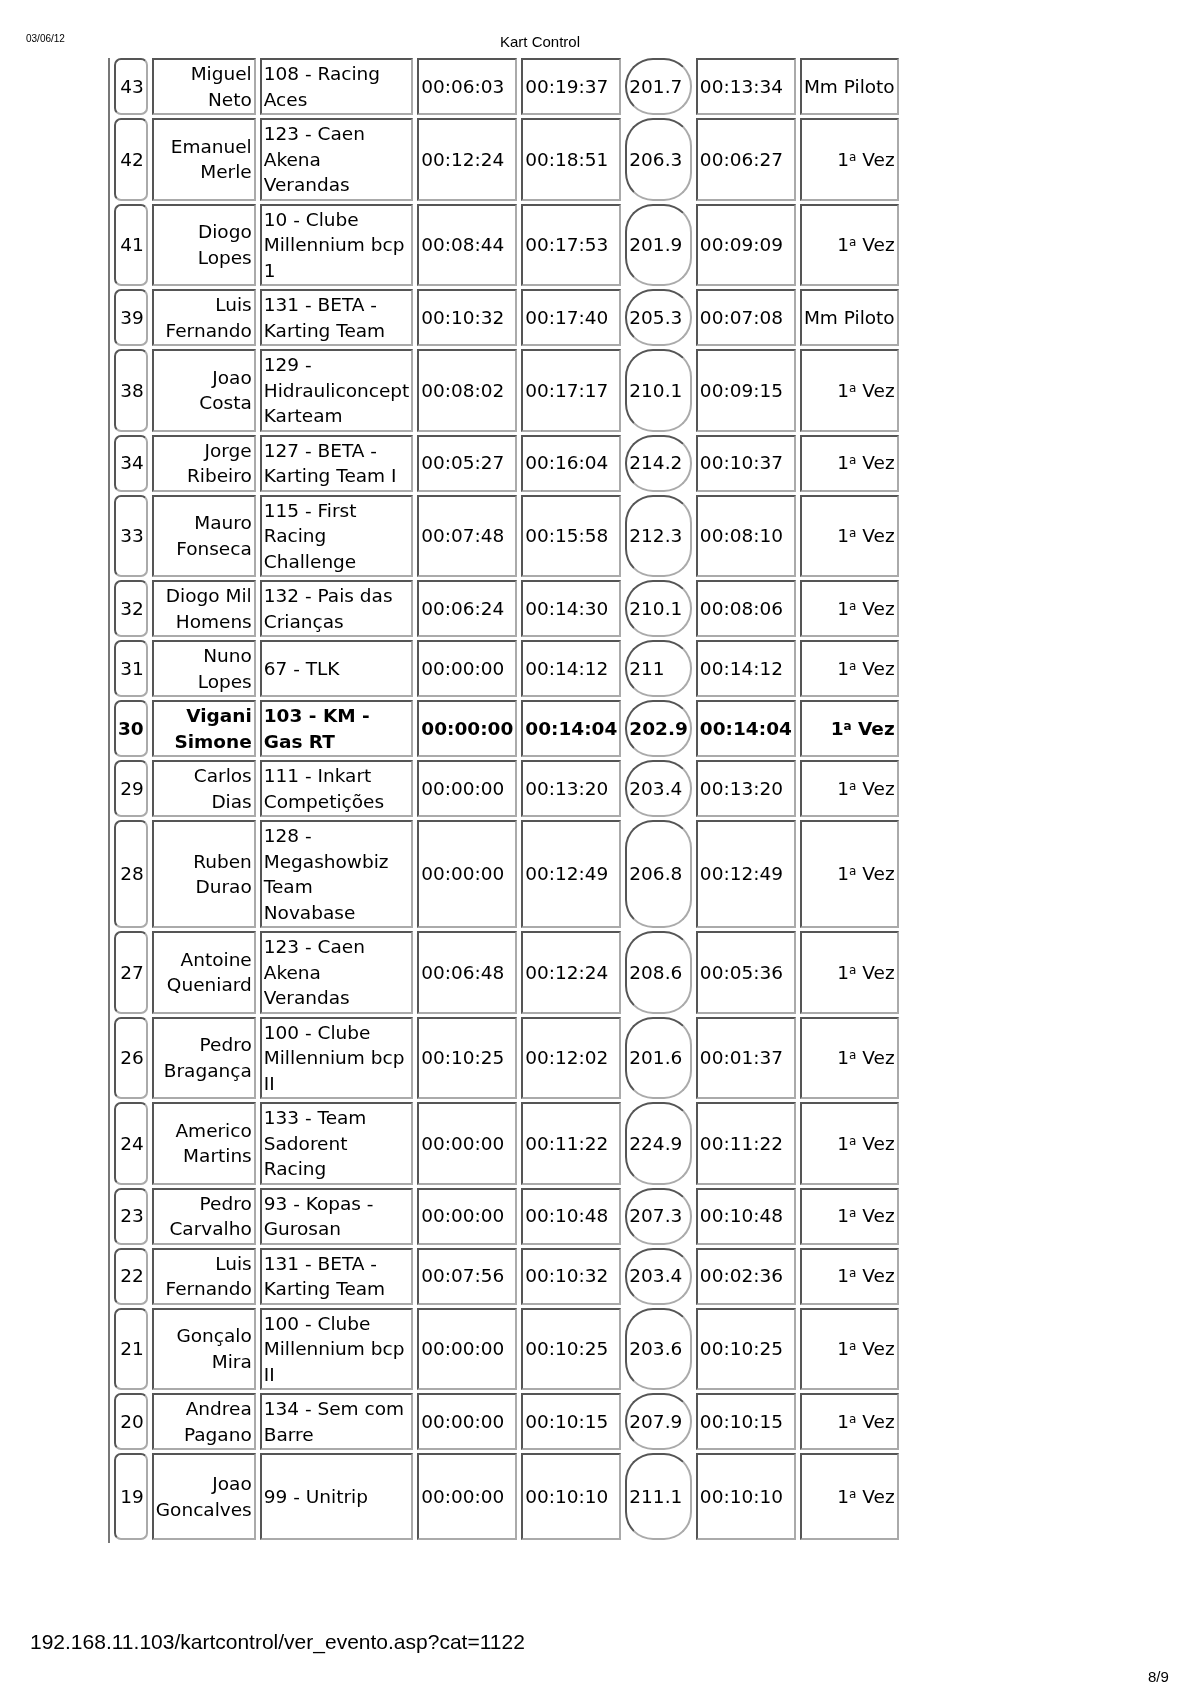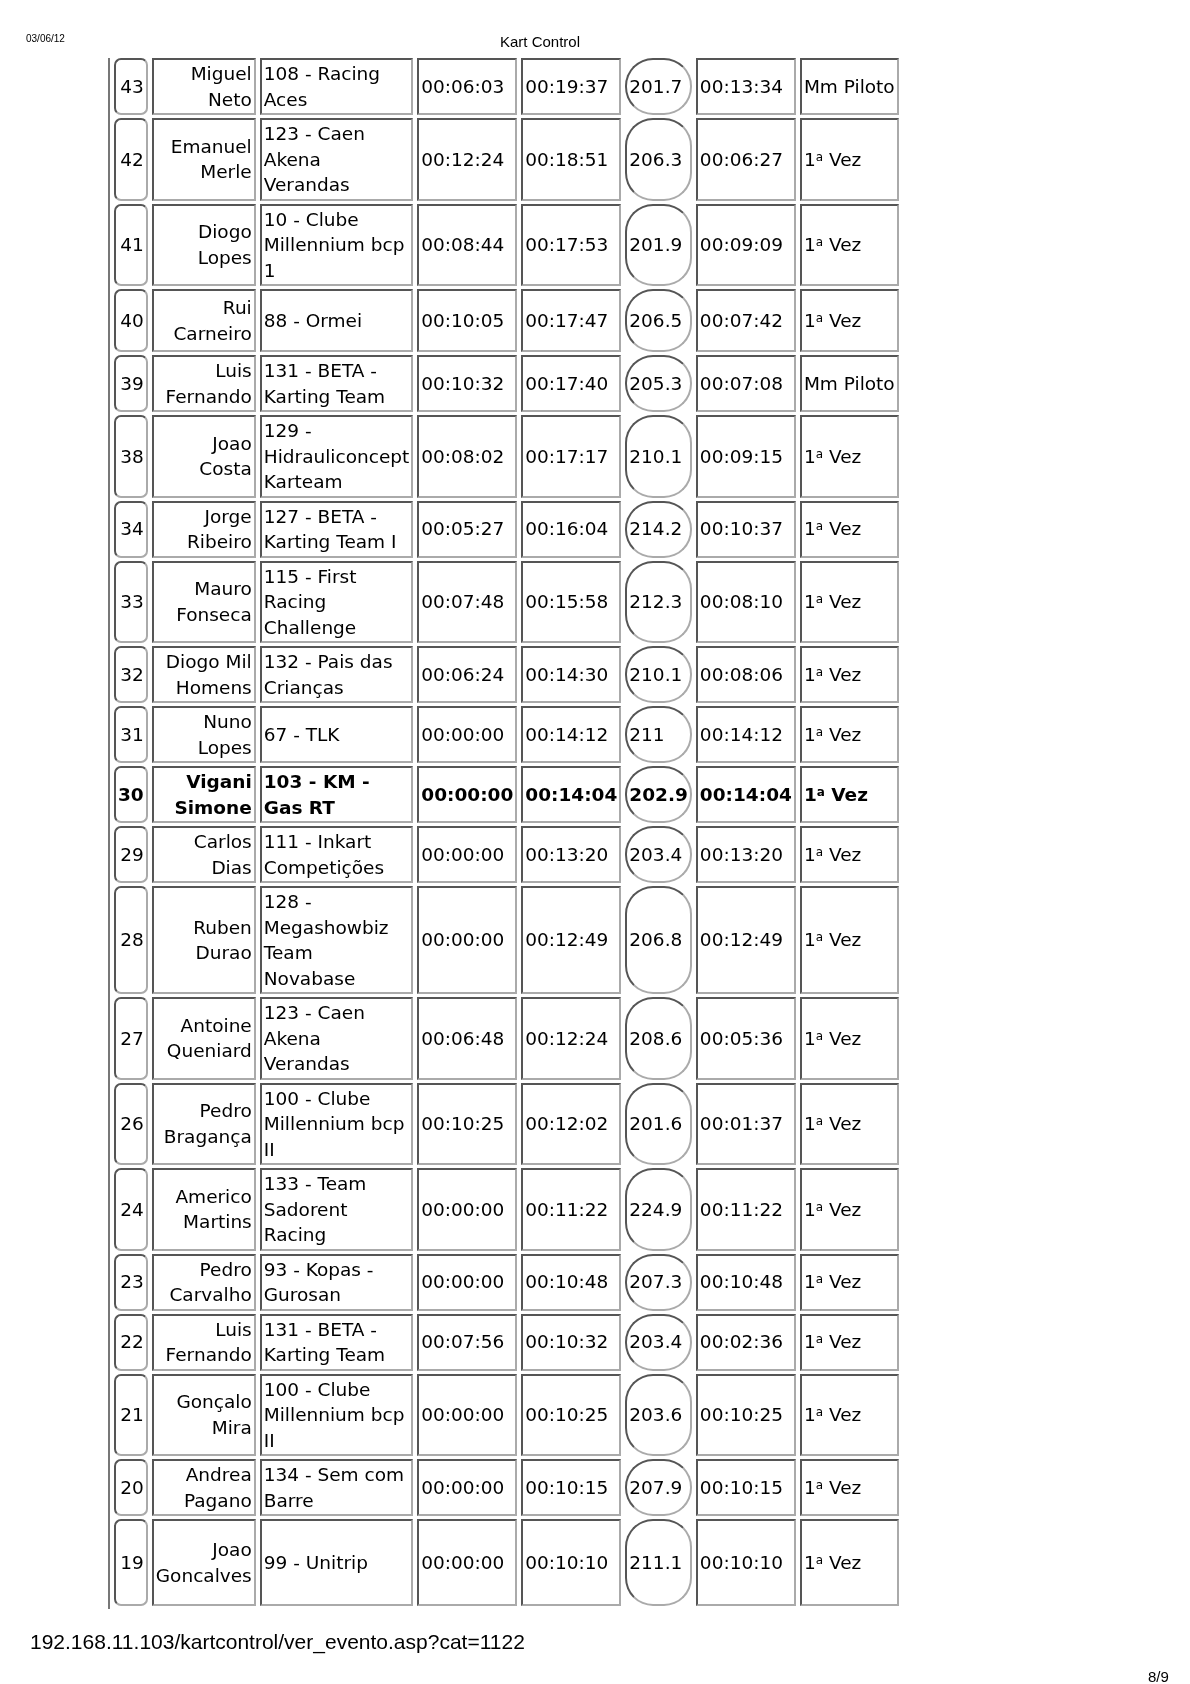--- a/index.html
+++ b/index.html
@@ -18,21 +18,21 @@
   }
   table.results td {
     border: 2px solid; border-color: #555 #aaa #aaa #555;
     padding: 1px 2px; vertical-align: middle; background: #fff;
   }
   td.pos { width: 50px; text-align: right; border-radius: 7px; }
   td.name { width: 108px; text-align: right; margin-top: 8px; }
   td.team { width: 134px; text-align: left; }
   td.t1, td.t2, td.t3 { width: 79px; text-align: left; white-space: nowrap; }
   td.spd { width: 49px; text-align: left; white-space: nowrap; border-radius: 28px; }
-  td.status { width: 82px; text-align: left; white-space: nowrap; }
+  td.status { width: 82px; text-align: right; white-space: nowrap; }
   td.light { width: 55px; text-align: center; padding: 0; }
   .led {
     display: inline-block; width: 40px; height: 40px; border-radius: 50%;
     background: radial-gradient(circle at 48% 42%, #7fe07f 0%, #2eb43a 22%, #138a22 55%, #0a4d12 80%, #062e0a 100%);
     box-shadow: 0 0 0 2px #6a6a6a, 0 0 0 3px #c8c8c8, 0 2px 3px rgba(0,0,0,0.45);
     vertical-align: middle;
   }
   sup.ord { font-size: 0.65em; vertical-align: 0.45em; line-height: 0; }
 </style>
 </head>
@@ -73,31 +73,20 @@
     <td class="name">Diogo Lopes</td>
     <td class="team">10 - Clube Millennium bcp 1</td>
     <td class="t1">00:08:44</td>
     <td class="t2">00:17:53</td>
     <td class="spd">201.9</td>
     <td class="t3">00:09:09</td>
     <td class="status">1<sup class="ord">a</sup> Vez</td>
     <td class="light"><span class="led"></span></td>
   </tr>
 
-  <tr style="height: 63px;">
-    <td class="pos">40</td>
-    <td class="name">Rui Carneiro</td>
-    <td class="team">88 - Ormei</td>
-    <td class="t1">00:10:05</td>
-    <td class="t2">00:17:47</td>
-    <td class="spd">206.5</td>
-    <td class="t3">00:07:42</td>
-    <td class="status">1<sup class="ord">a</sup> Vez</td>
-    <td class="light"><span class="led"></span></td>
-  </tr>
 
   <tr style="height: 47px;">
     <td class="pos">39</td>
     <td class="name">Luis Fernando</td>
     <td class="team">131 - BETA - Karting Team</td>
     <td class="t1">00:10:32</td>
     <td class="t2">00:17:40</td>
     <td class="spd">205.3</td>
     <td class="t3">00:07:08</td>
     <td class="status">Mm Piloto</td>

